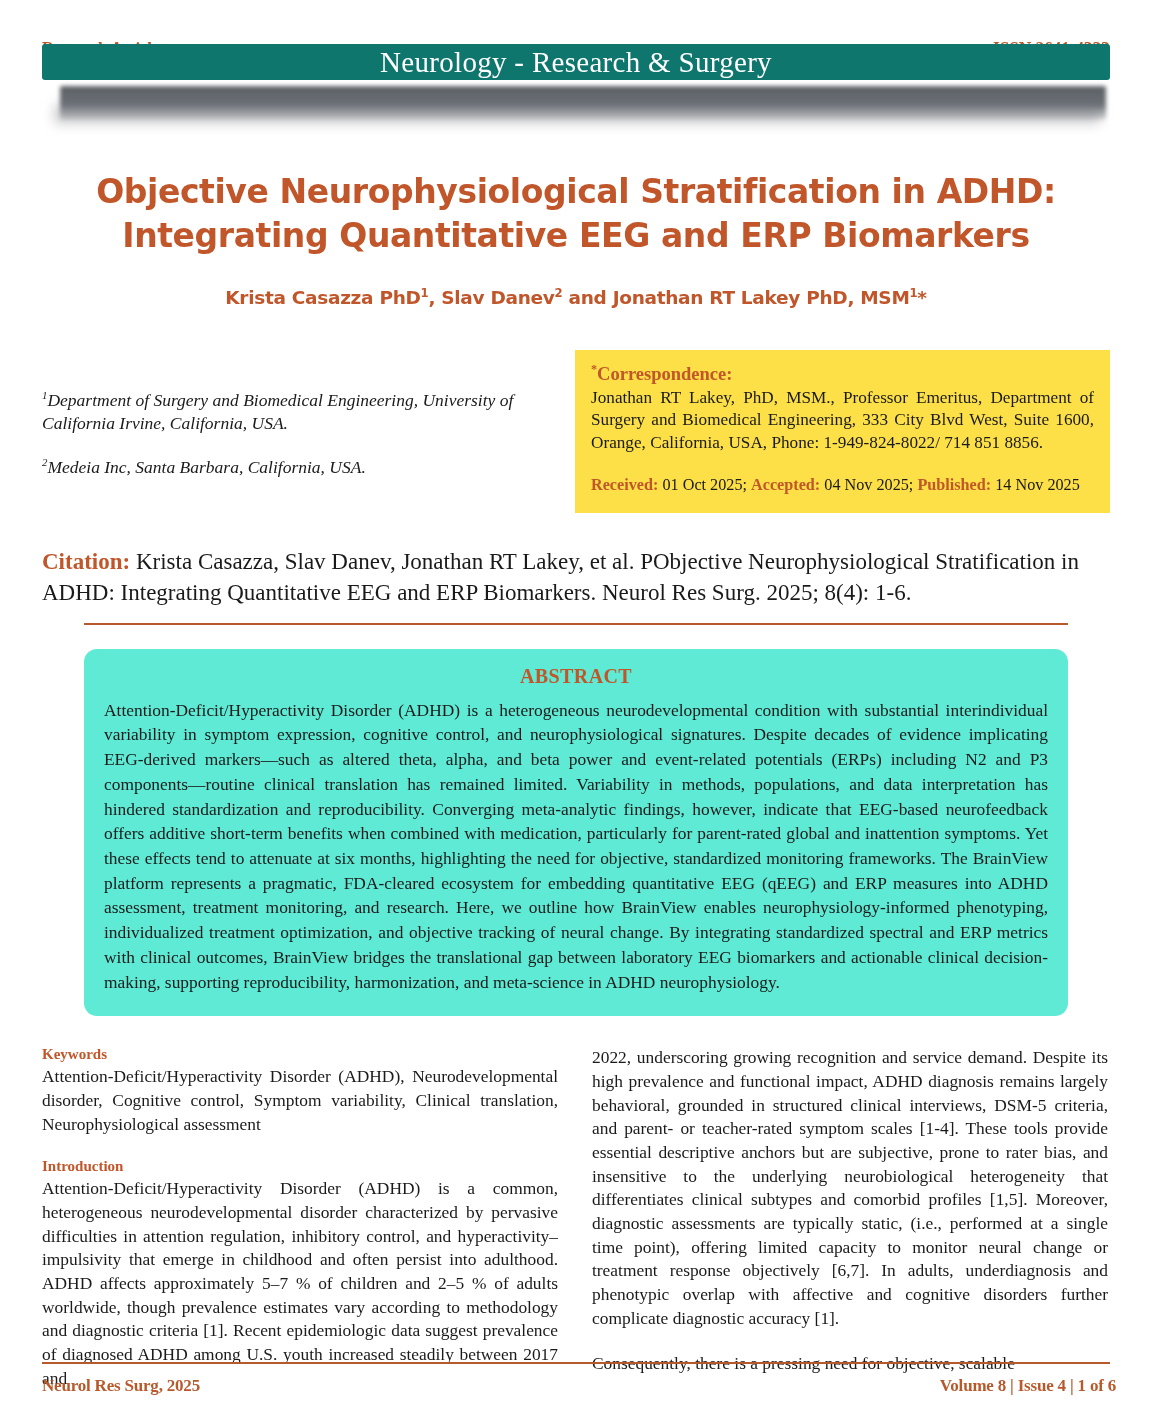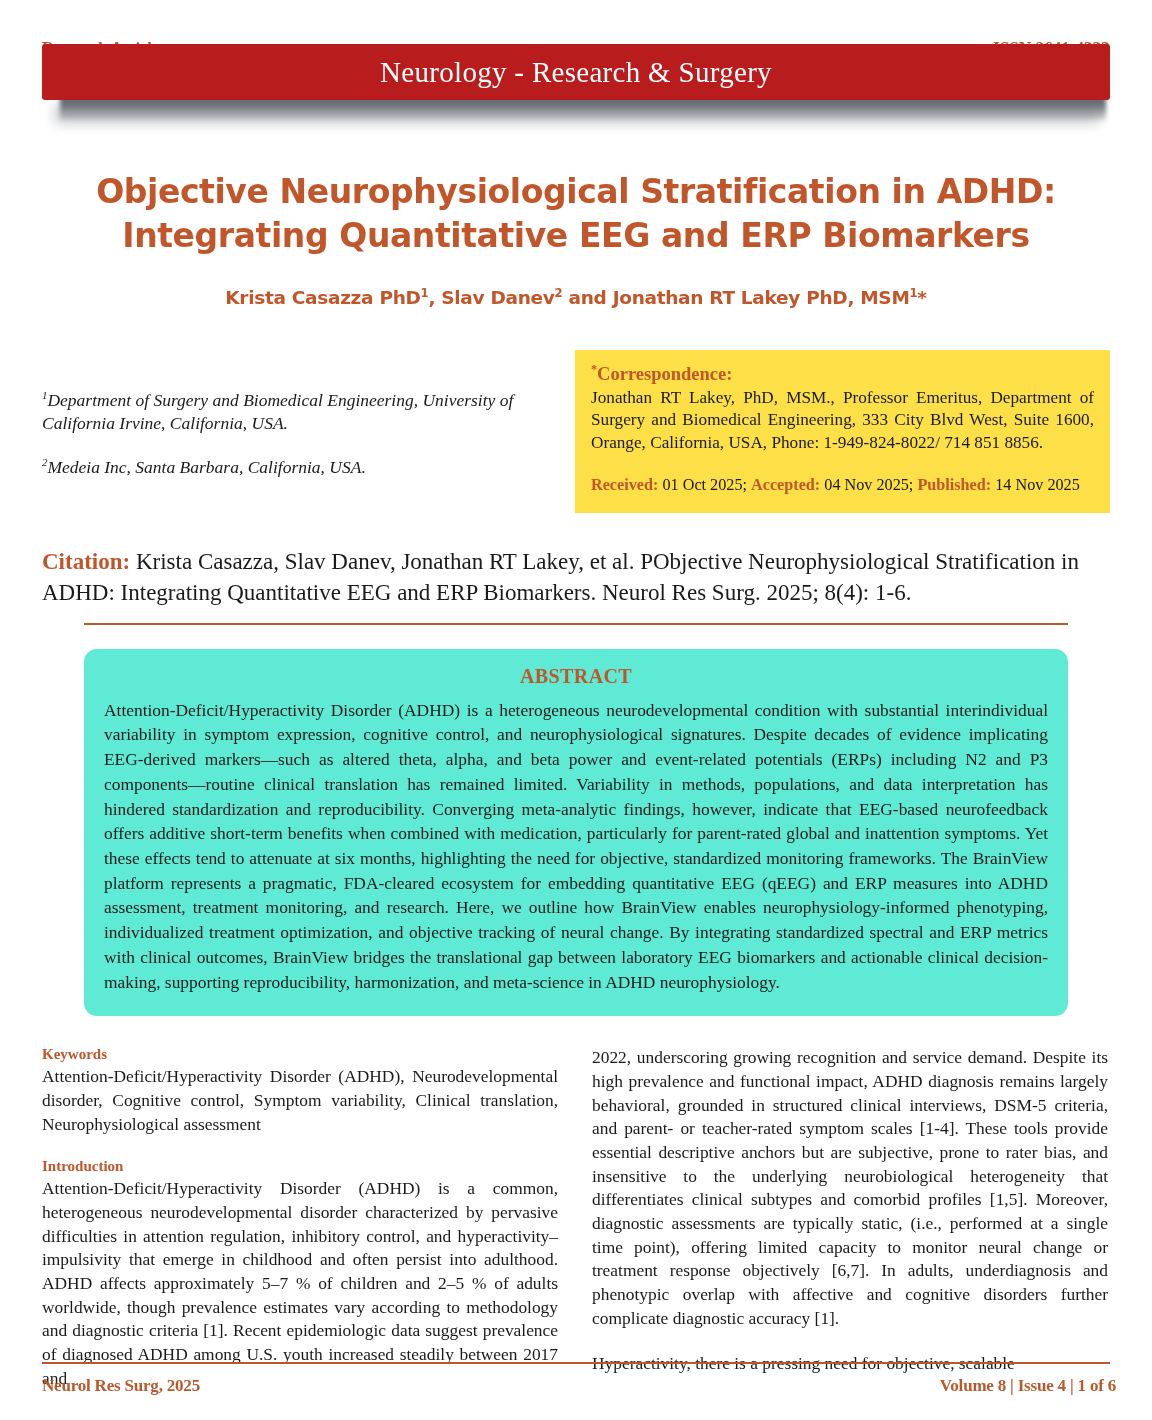--- a/index.html
+++ b/index.html
@@ -57,22 +57,22 @@
     position: absolute;
     left: 12px; right: 10px;
     top: 60px; height: 20px;
     background: rgba(120,124,128,0.35);
     filter: blur(6px);
     z-index: 0;
   }
   .banner {
     position: relative;
     z-index: 2;
-    background: #b91c1c;
-    height: 56px;
+    background: #0f766e;
+    height: 36px;
     border-radius: 3px;
     display: flex;
     align-items: center;
     justify-content: center;
   }
   .banner-title {
     color: #ffffff;
     font-family: "Liberation Serif", serif;
     font-size: 29px;
     letter-spacing: 0.3px;
@@ -288,21 +288,21 @@
       <div class="sec-head">Keywords</div>
       <p class="body-text">Attention-Deficit/Hyperactivity Disorder (ADHD), Neurodevelopmental disorder, Cognitive control, Symptom variability, Clinical translation, Neurophysiological assessment</p>
       <div class="gap"></div>
       <div class="sec-head">Introduction</div>
       <p class="body-text">Attention-Deficit/Hyperactivity Disorder (ADHD) is a common, heterogeneous neurodevelopmental disorder characterized by pervasive difficulties in attention regulation, inhibitory control, and hyperactivity–impulsivity that emerge in childhood and often persist into adulthood. ADHD affects approximately 5–7 % of children and 2–5 % of adults worldwide, though prevalence estimates vary according to methodology and diagnostic criteria [1]. Recent epidemiologic data suggest prevalence of diagnosed ADHD among U.S. youth increased steadily between 2017 and</p>
     </div>
 
     <div class="col">
       <p class="body-text">2022, underscoring growing recognition and service demand. Despite its high prevalence and functional impact, ADHD diagnosis remains largely behavioral, grounded in structured clinical interviews, DSM-5 criteria, and parent- or teacher-rated symptom scales [1-4]. These tools provide essential descriptive anchors but are subjective, prone to rater bias, and insensitive to the underlying neurobiological heterogeneity that differentiates clinical subtypes and comorbid profiles [1,5]. Moreover, diagnostic assessments are typically static, (i.e., performed at a single time point), offering limited capacity to monitor neural change or treatment response objectively [6,7]. In adults, underdiagnosis and phenotypic overlap with affective and cognitive disorders further complicate diagnostic accuracy [1].</p>
       <div class="gap"></div>
-      <p class="body-text">Hyperactivity, there is a pressing need for objective, scalable</p>
+      <p class="body-text">Consequently, there is a pressing need for objective, scalable</p>
     </div>
   </div>
 
   <div class="footer-rule"></div>
   <div class="footer">
     <div>Neurol Res Surg, 2025</div>
     <div>Volume 8 | Issue 4 | 1 of 6</div>
   </div>
 
 </div>

